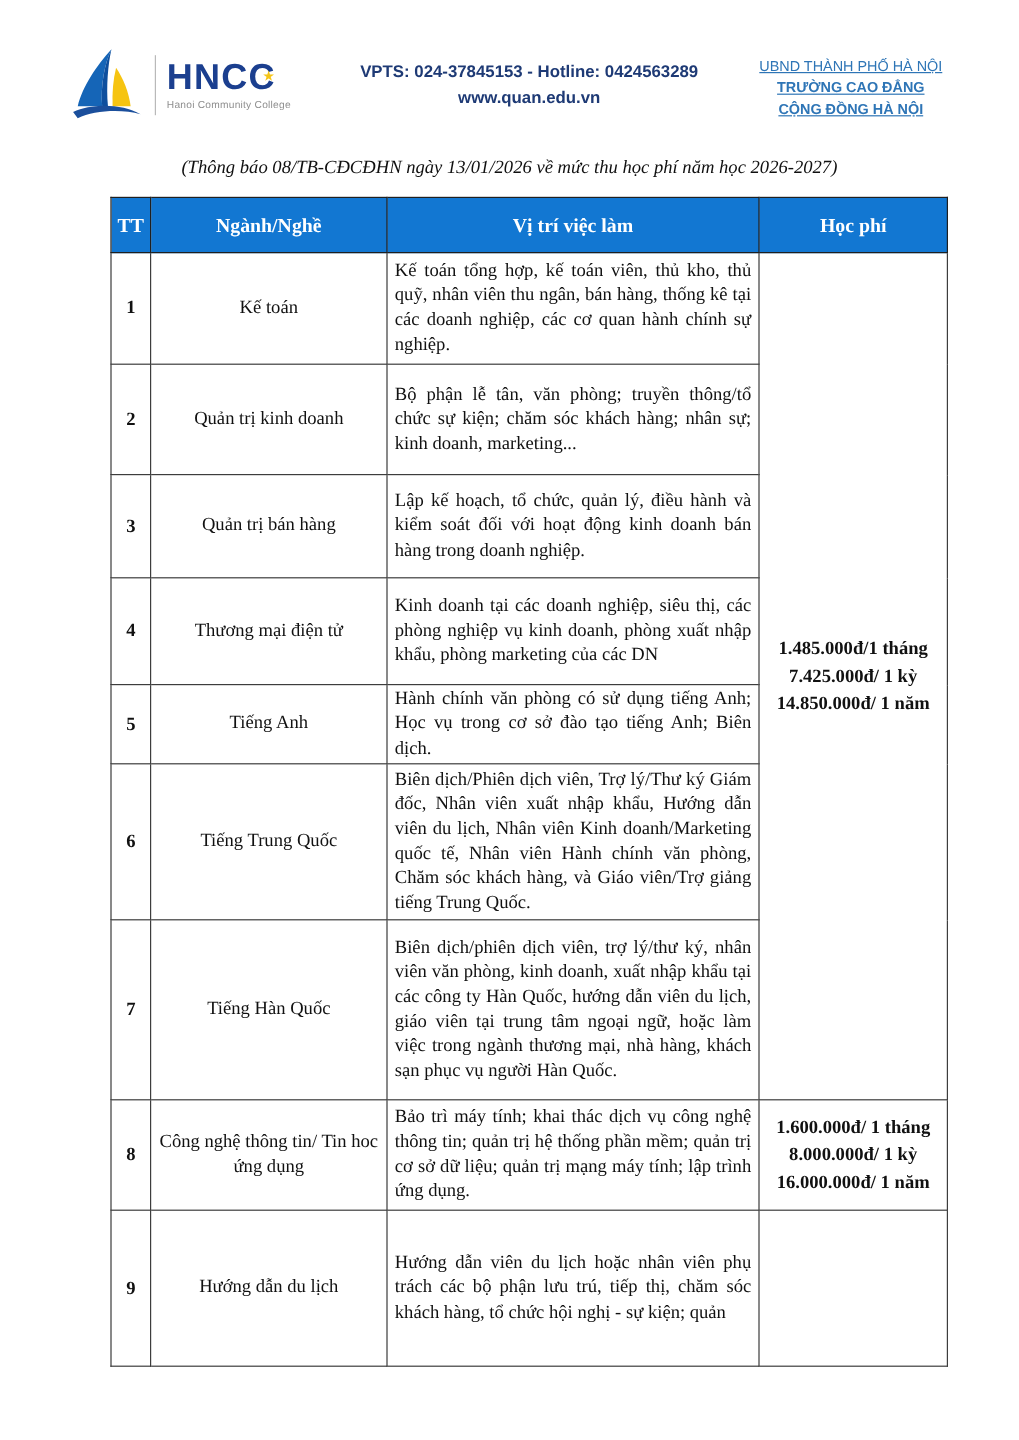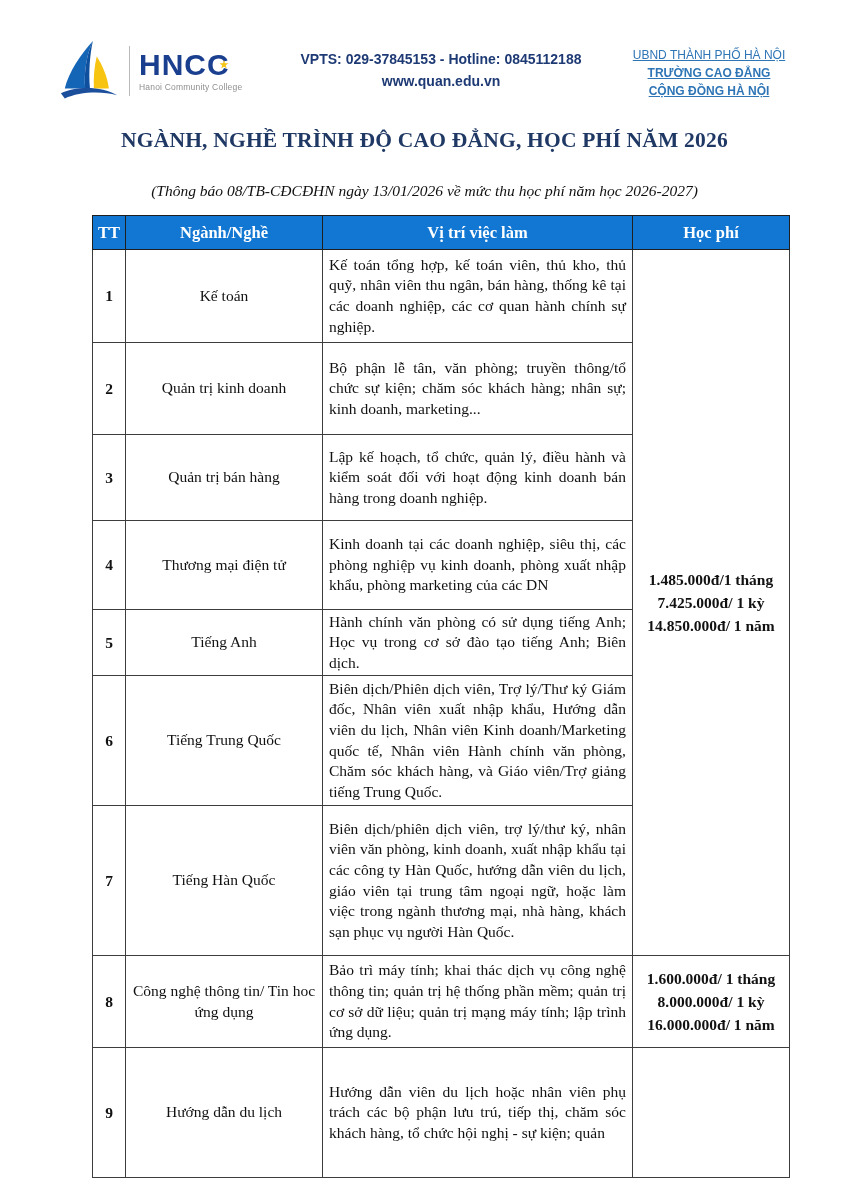--- a/index.html
+++ b/index.html
@@ -64,21 +64,21 @@
     border-collapse:collapse; table-layout:fixed;
     width:697px; margin:15px 0 0 92px;
   }
   table.programs col.c-tt    { width:33px; }
   table.programs col.c-major { width:197px; }
   table.programs col.c-pos   { width:310px; }
   table.programs col.c-fee   { width:157px; }
   table.programs th {
     background:#1277d2; color:#ffffff;
     font-weight:bold; font-size:16.5px;
-    height:34px; border:1px solid #1f1f1f; padding:2px 4px;
+    height:46px; border:1px solid #1f1f1f; padding:2px 4px;
   }
   table.programs td {
     border:1px solid #3d3d3d;
     font-size:15.5px; padding:1px 6px;
     vertical-align:middle;
   }
   td.tt   { text-align:center; font-weight:bold; }
   td.major{ font-weight:normal; padding-left:11px; line-height:1.3;text-align:center; }
   td.pos  {
     text-align:justify; vertical-align:top;
@@ -107,33 +107,32 @@
     <div class="logo-textwrap">
       <div class="logo-acronym">
         <span>HNCC</span>
         <span class="logo-star">★</span>
       </div>
       <div class="logo-sub">Hanoi Community College</div>
     </div>
   </div>
 
   <div class="contact-block">
-    <div>VPTS: 029-37845153 - Hotline: 0845112188</div>
+    <div>VPTS: 024-37845153 - Hotline: 0424563289</div>
     <div>www.quan.edu.vn</div>
   </div>
 
   <div class="org-block">
     <div class="org-line1">UBND THÀNH PHỐ HÀ NỘI</div>
     <div class="org-line2">TRƯỜNG CAO ĐẲNG</div>
     <div class="org-line3">CỘNG ĐỒNG HÀ NỘI</div>
   </div>
 </div>
 
 <div class="title-block">
-  <div class="doc-title">NGÀNH, NGHỀ TRÌNH ĐỘ CAO ĐẲNG, HỌC PHÍ NĂM 2026</div>
   <div class="doc-note">(Thông báo 08/TB-CĐCĐHN ngày 13/01/2026 về mức thu học phí năm học 2026-2027)</div>
 </div>
 
 <table class="programs">
   <colgroup>
       <col class="c-tt">
       <col class="c-major">
       <col class="c-pos">
       <col class="c-fee">
     </colgroup>

